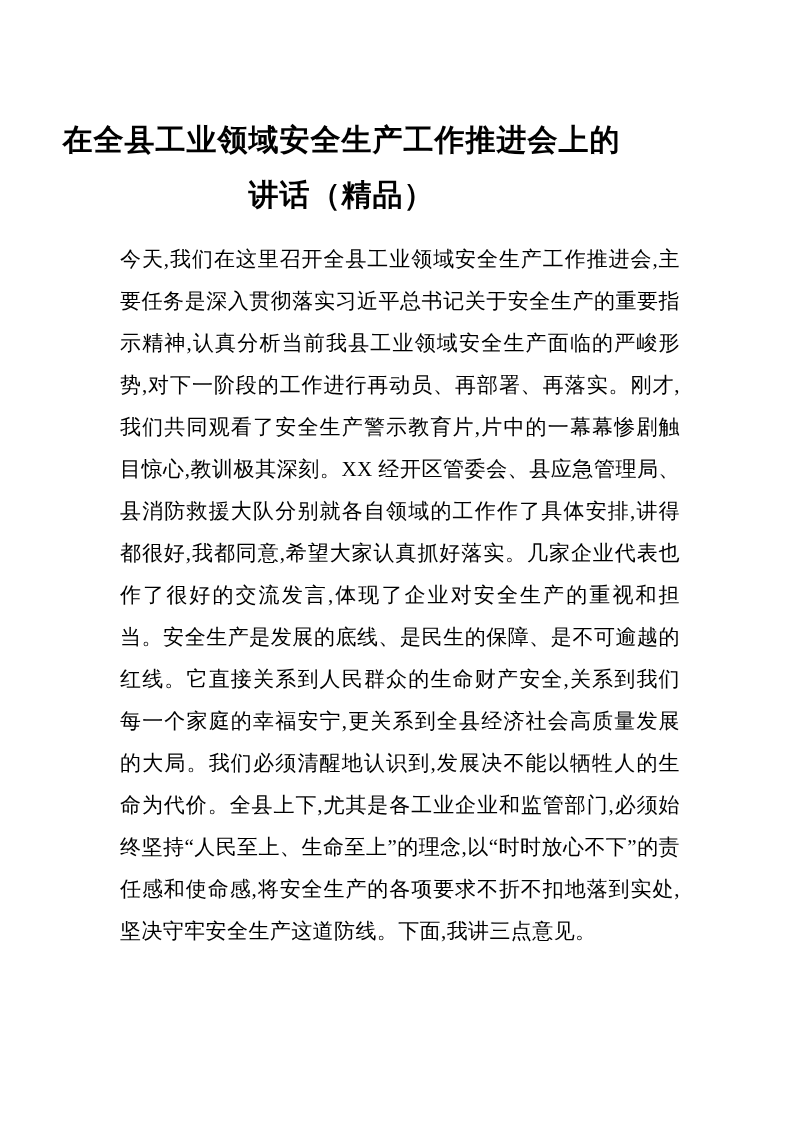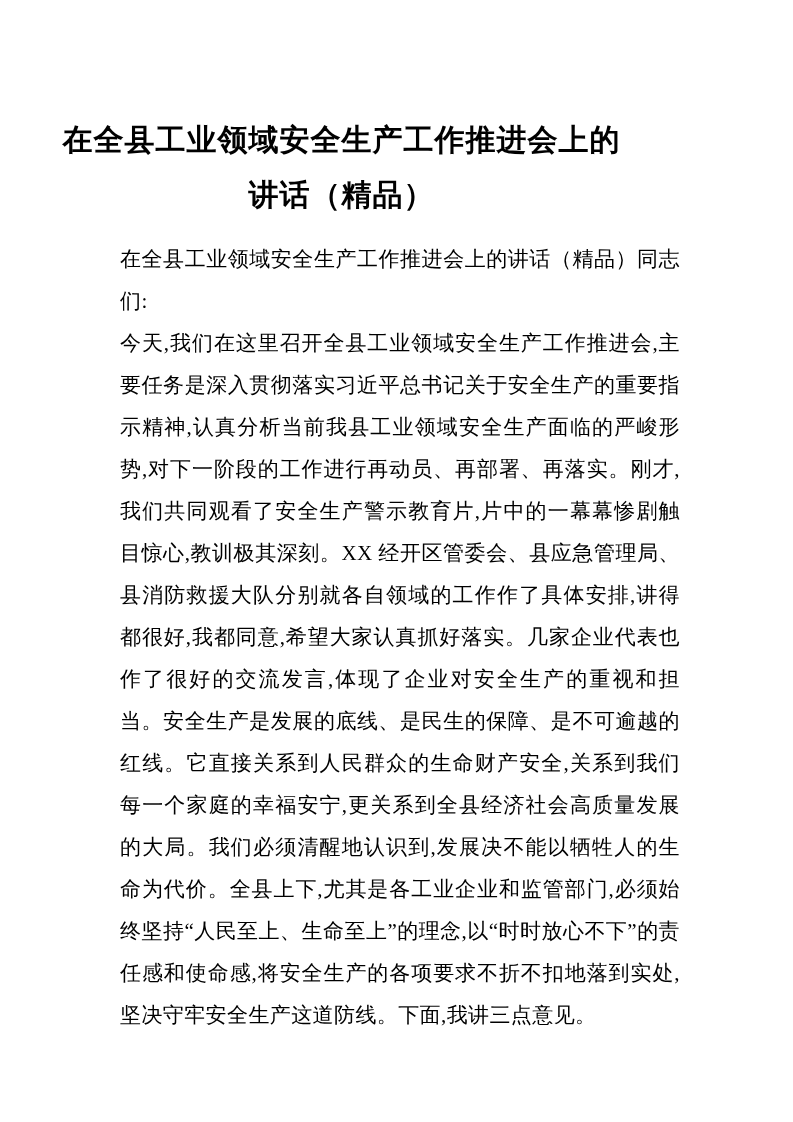--- a/index.html
+++ b/index.html
@@ -37,16 +37,15 @@
     color: #000000;
     word-break: break-all;
   }
 </style>
 </head>
 <body>
 
 <div class="page">
   <h1 class="doc-title">在全县工业领域安全生产工作推进会上的讲话（精品）</h1>
   <div class="doc-body">
-    <p>在全县工业领域安全生产工作推进会上的讲话（精品）同志们:</p>
     <p>今天,我们在这里召开全县工业领域安全生产工作推进会,主要任务是深入贯彻落实习近平总书记关于安全生产的重要指示精神,认真分析当前我县工业领域安全生产面临的严峻形势,对下一阶段的工作进行再动员、再部署、再落实。刚才,我们共同观看了安全生产警示教育片,片中的一幕幕惨剧触目惊心,教训极其深刻。XX 经开区管委会、县应急管理局、县消防救援大队分别就各自领域的工作作了具体安排,讲得都很好,我都同意,希望大家认真抓好落实。几家企业代表也作了很好的交流发言,体现了企业对安全生产的重视和担当。安全生产是发展的底线、是民生的保障、是不可逾越的红线。它直接关系到人民群众的生命财产安全,关系到我们每一个家庭的幸福安宁,更关系到全县经济社会高质量发展的大局。我们必须清醒地认识到,发展决不能以牺牲人的生命为代价。全县上下,尤其是各工业企业和监管部门,必须始终坚持“人民至上、生命至上”的理念,以“时时放心不下”的责任感和使命感,将安全生产的各项要求不折不扣地落到实处,坚决守牢安全生产这道防线。下面,我讲三点意见。</p>
   </div>
 </div>
 
 </body></html>

